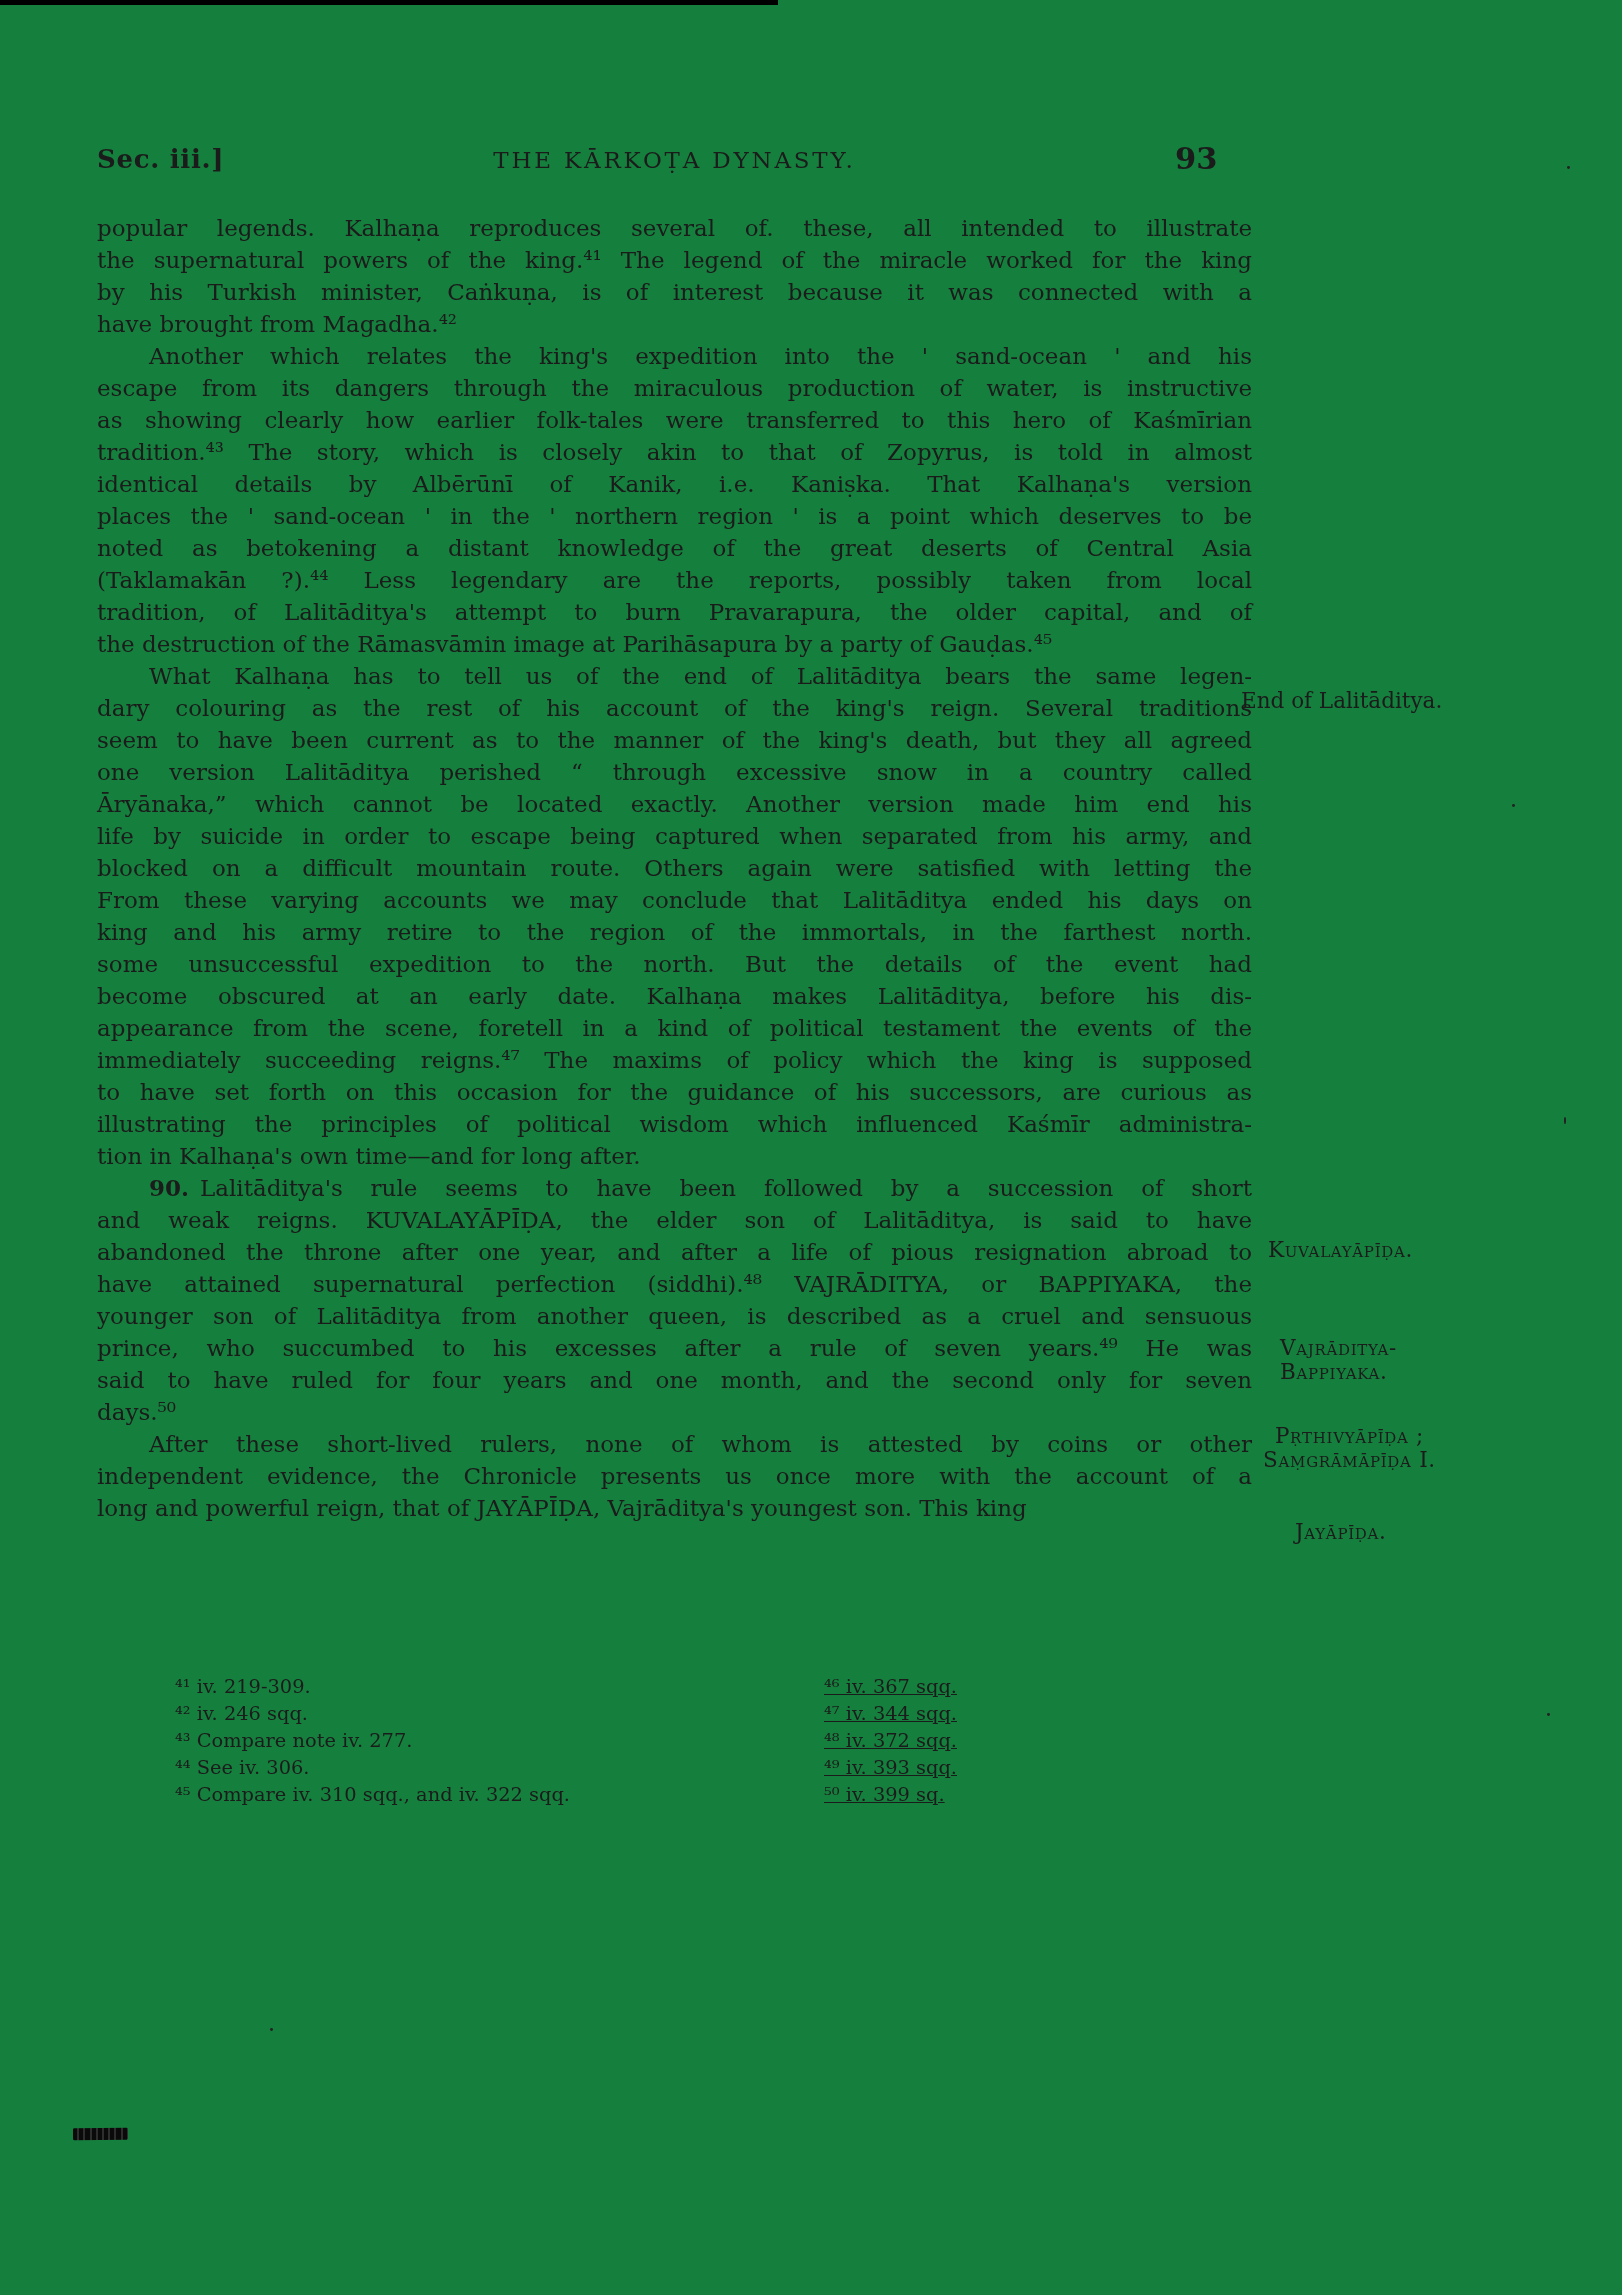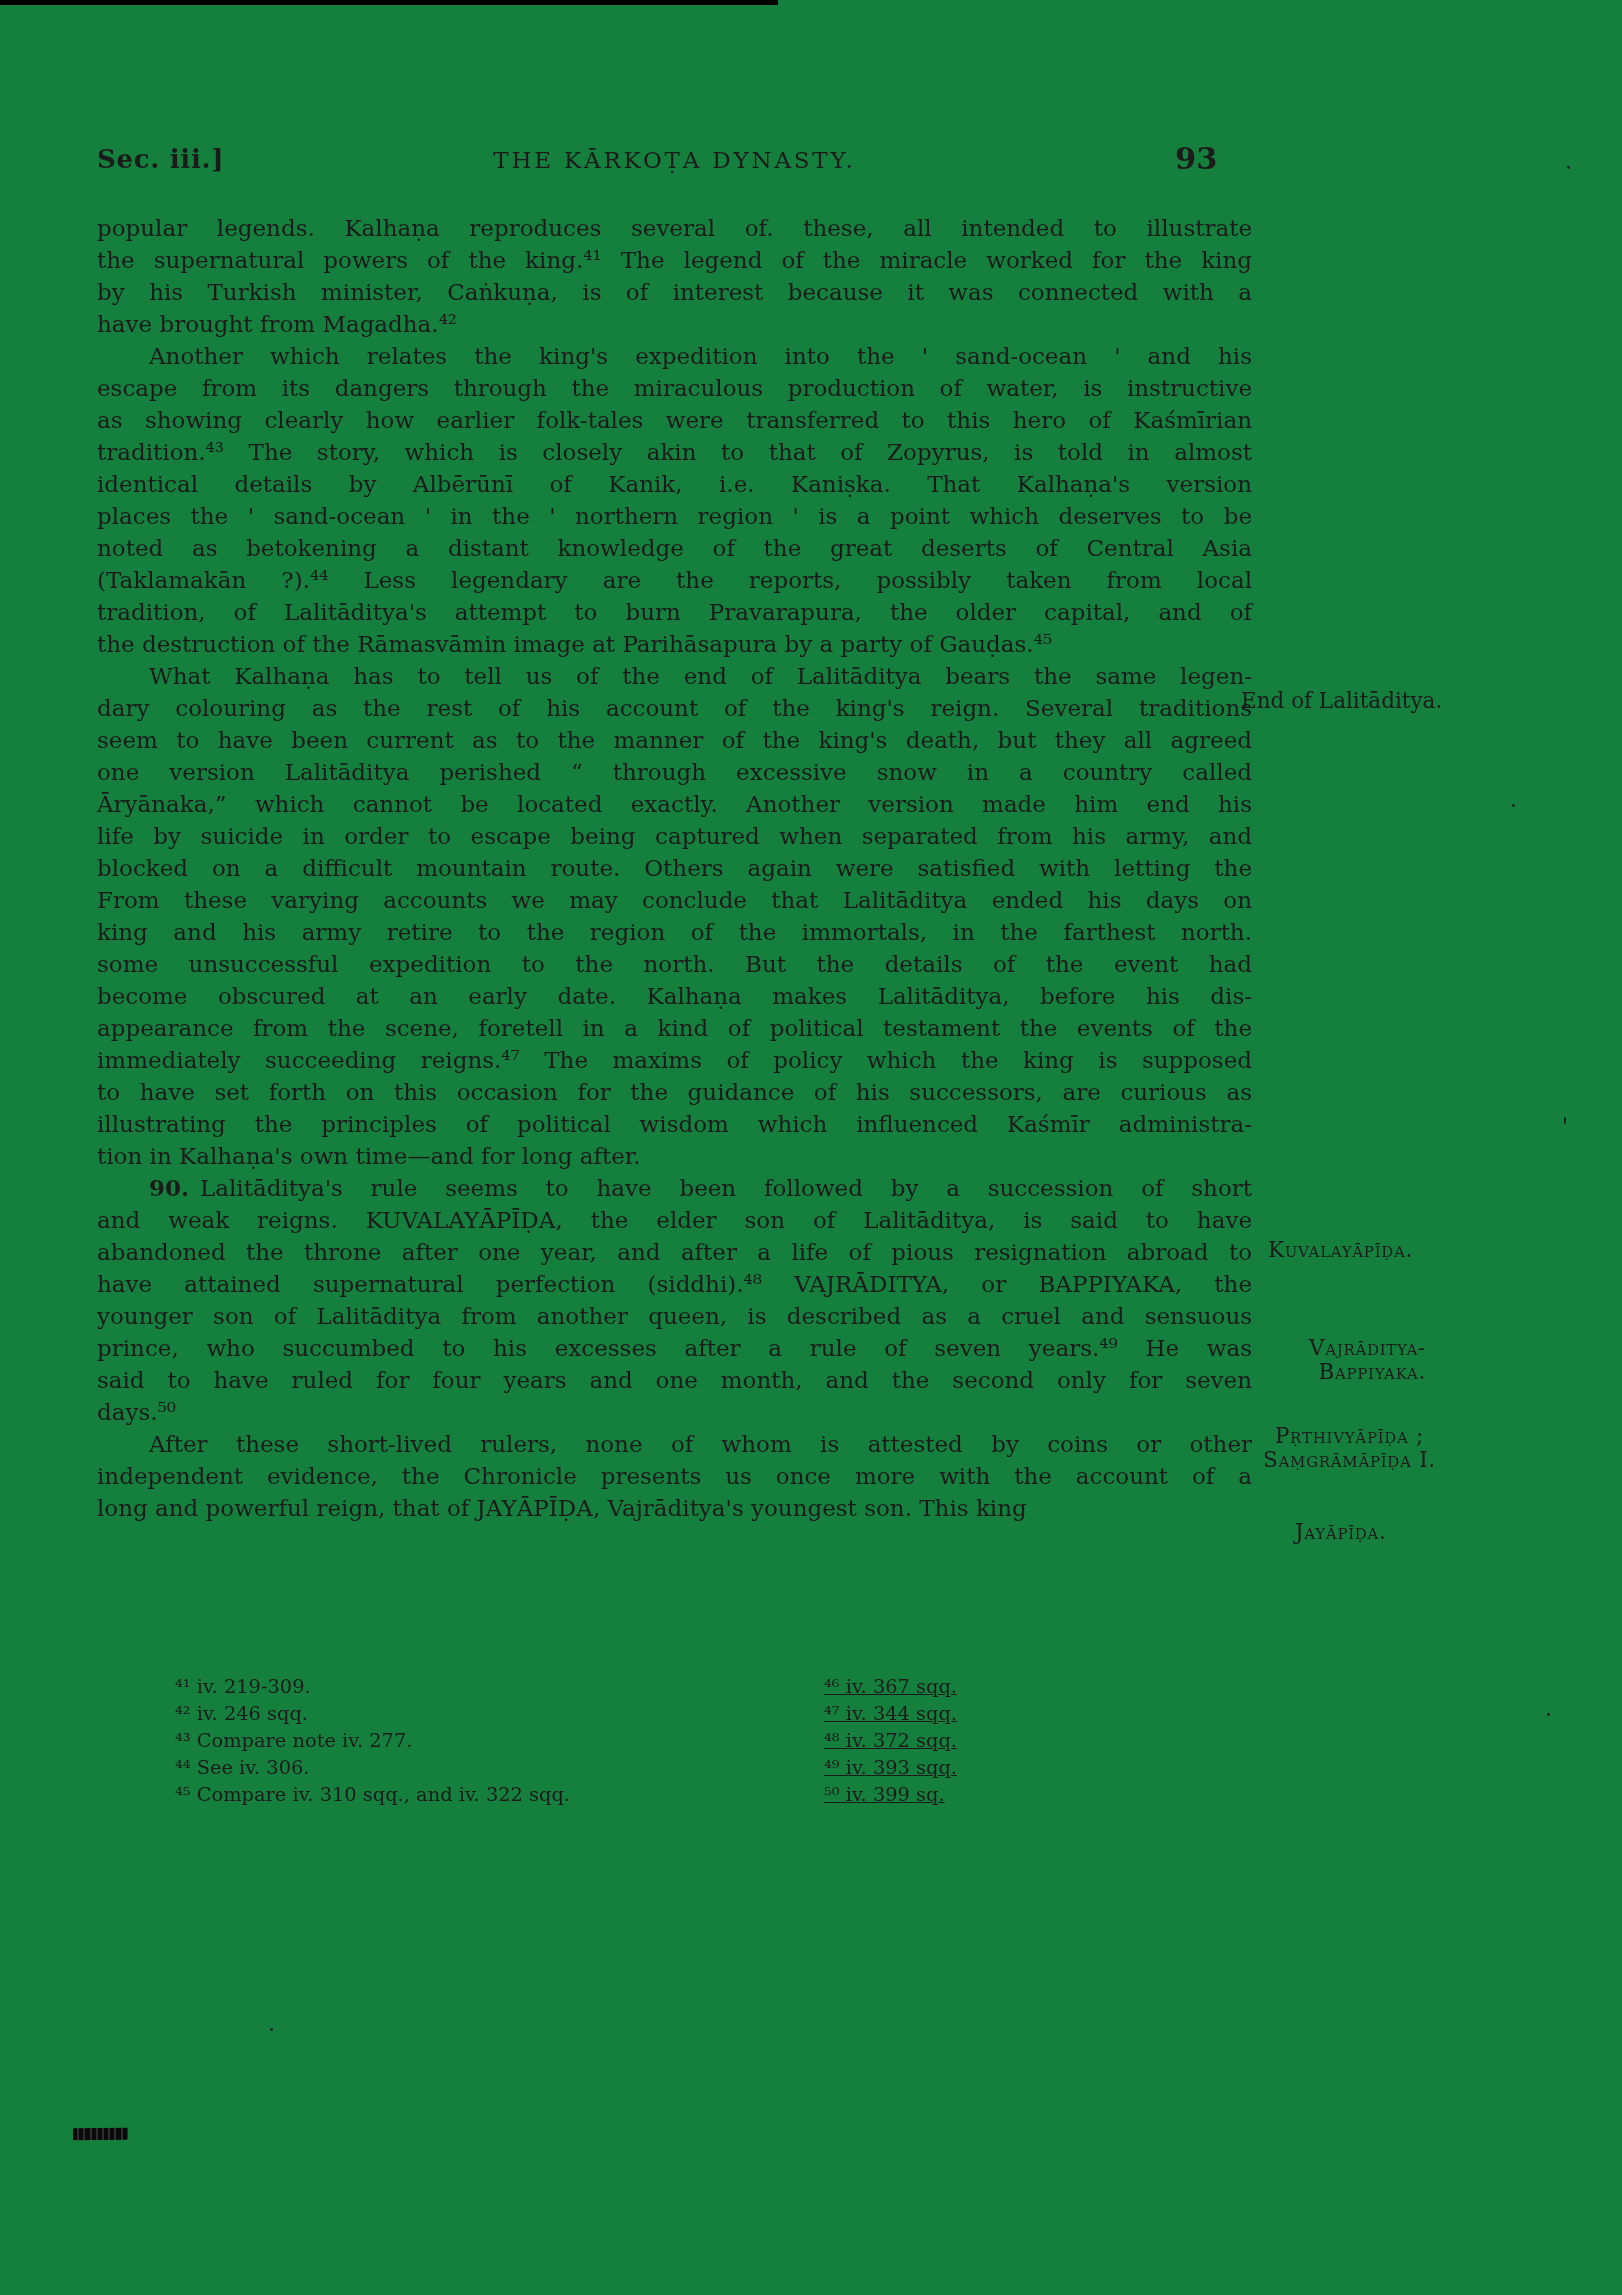--- a/index.html
+++ b/index.html
@@ -150,21 +150,21 @@
     </div>
 
   <div class="margin-note roman" style="left:1241px; top:688px; width:368px;">
     <span>End of Lalitāditya.</span>
   </div>
 
   <div class="margin-note smallcaps" style="left:1268px; top:1237px; width:347px;">
     <span>Kuvalayāpīḍa.</span>
   </div>
 
-  <div class="margin-note smallcaps" style="left:1280px; top:1336px; width:146px; text-align:right;">
+  <div class="margin-note smallcaps" style="left:1280px; top:1336px; width:146px; text-align:left;">
     <div class="mn-line">Vajrāditya-</div>
     <div class="mn-line">Bappiyaka.</div>
   </div>
 
   <div class="margin-note smallcaps" style="left:1247px; top:1424px; width:205px; text-align:center;">
     <div class="mn-line">Pṛthivyāpīḍa ;</div>
     <div class="mn-line">Saṃgrāmāpīḍa I.</div>
   </div>
 
   <div class="margin-note smallcaps" style="left:1295px; top:1519px; width:277px;">

